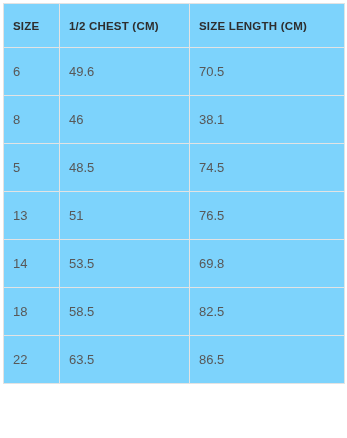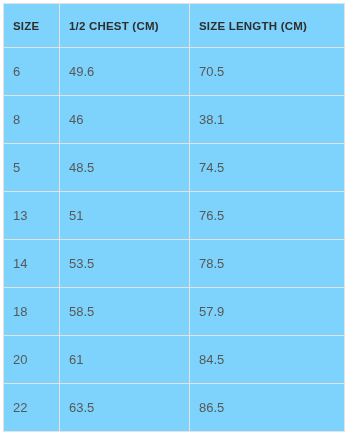--- a/index.html
+++ b/index.html
@@ -88,31 +88,26 @@
         <td>74.5</td>
       </tr>
       <tr>
         <td>13</td>
         <td>51</td>
         <td>76.5</td>
       </tr>
       <tr>
         <td>14</td>
         <td>53.5</td>
-        <td>78.5</td>
+        <td>69.8</td>
       </tr>
       <tr>
         <td>18</td>
         <td>58.5</td>
-        <td>57.9</td>
-      </tr>
-      <tr>
-        <td>20</td>
-        <td>61</td>
-        <td>84.5</td>
+        <td>82.5</td>
       </tr>
       <tr>
         <td>22</td>
         <td>63.5</td>
         <td>86.5</td>
       </tr>
     </tbody>
   </table>
 </div>
 

